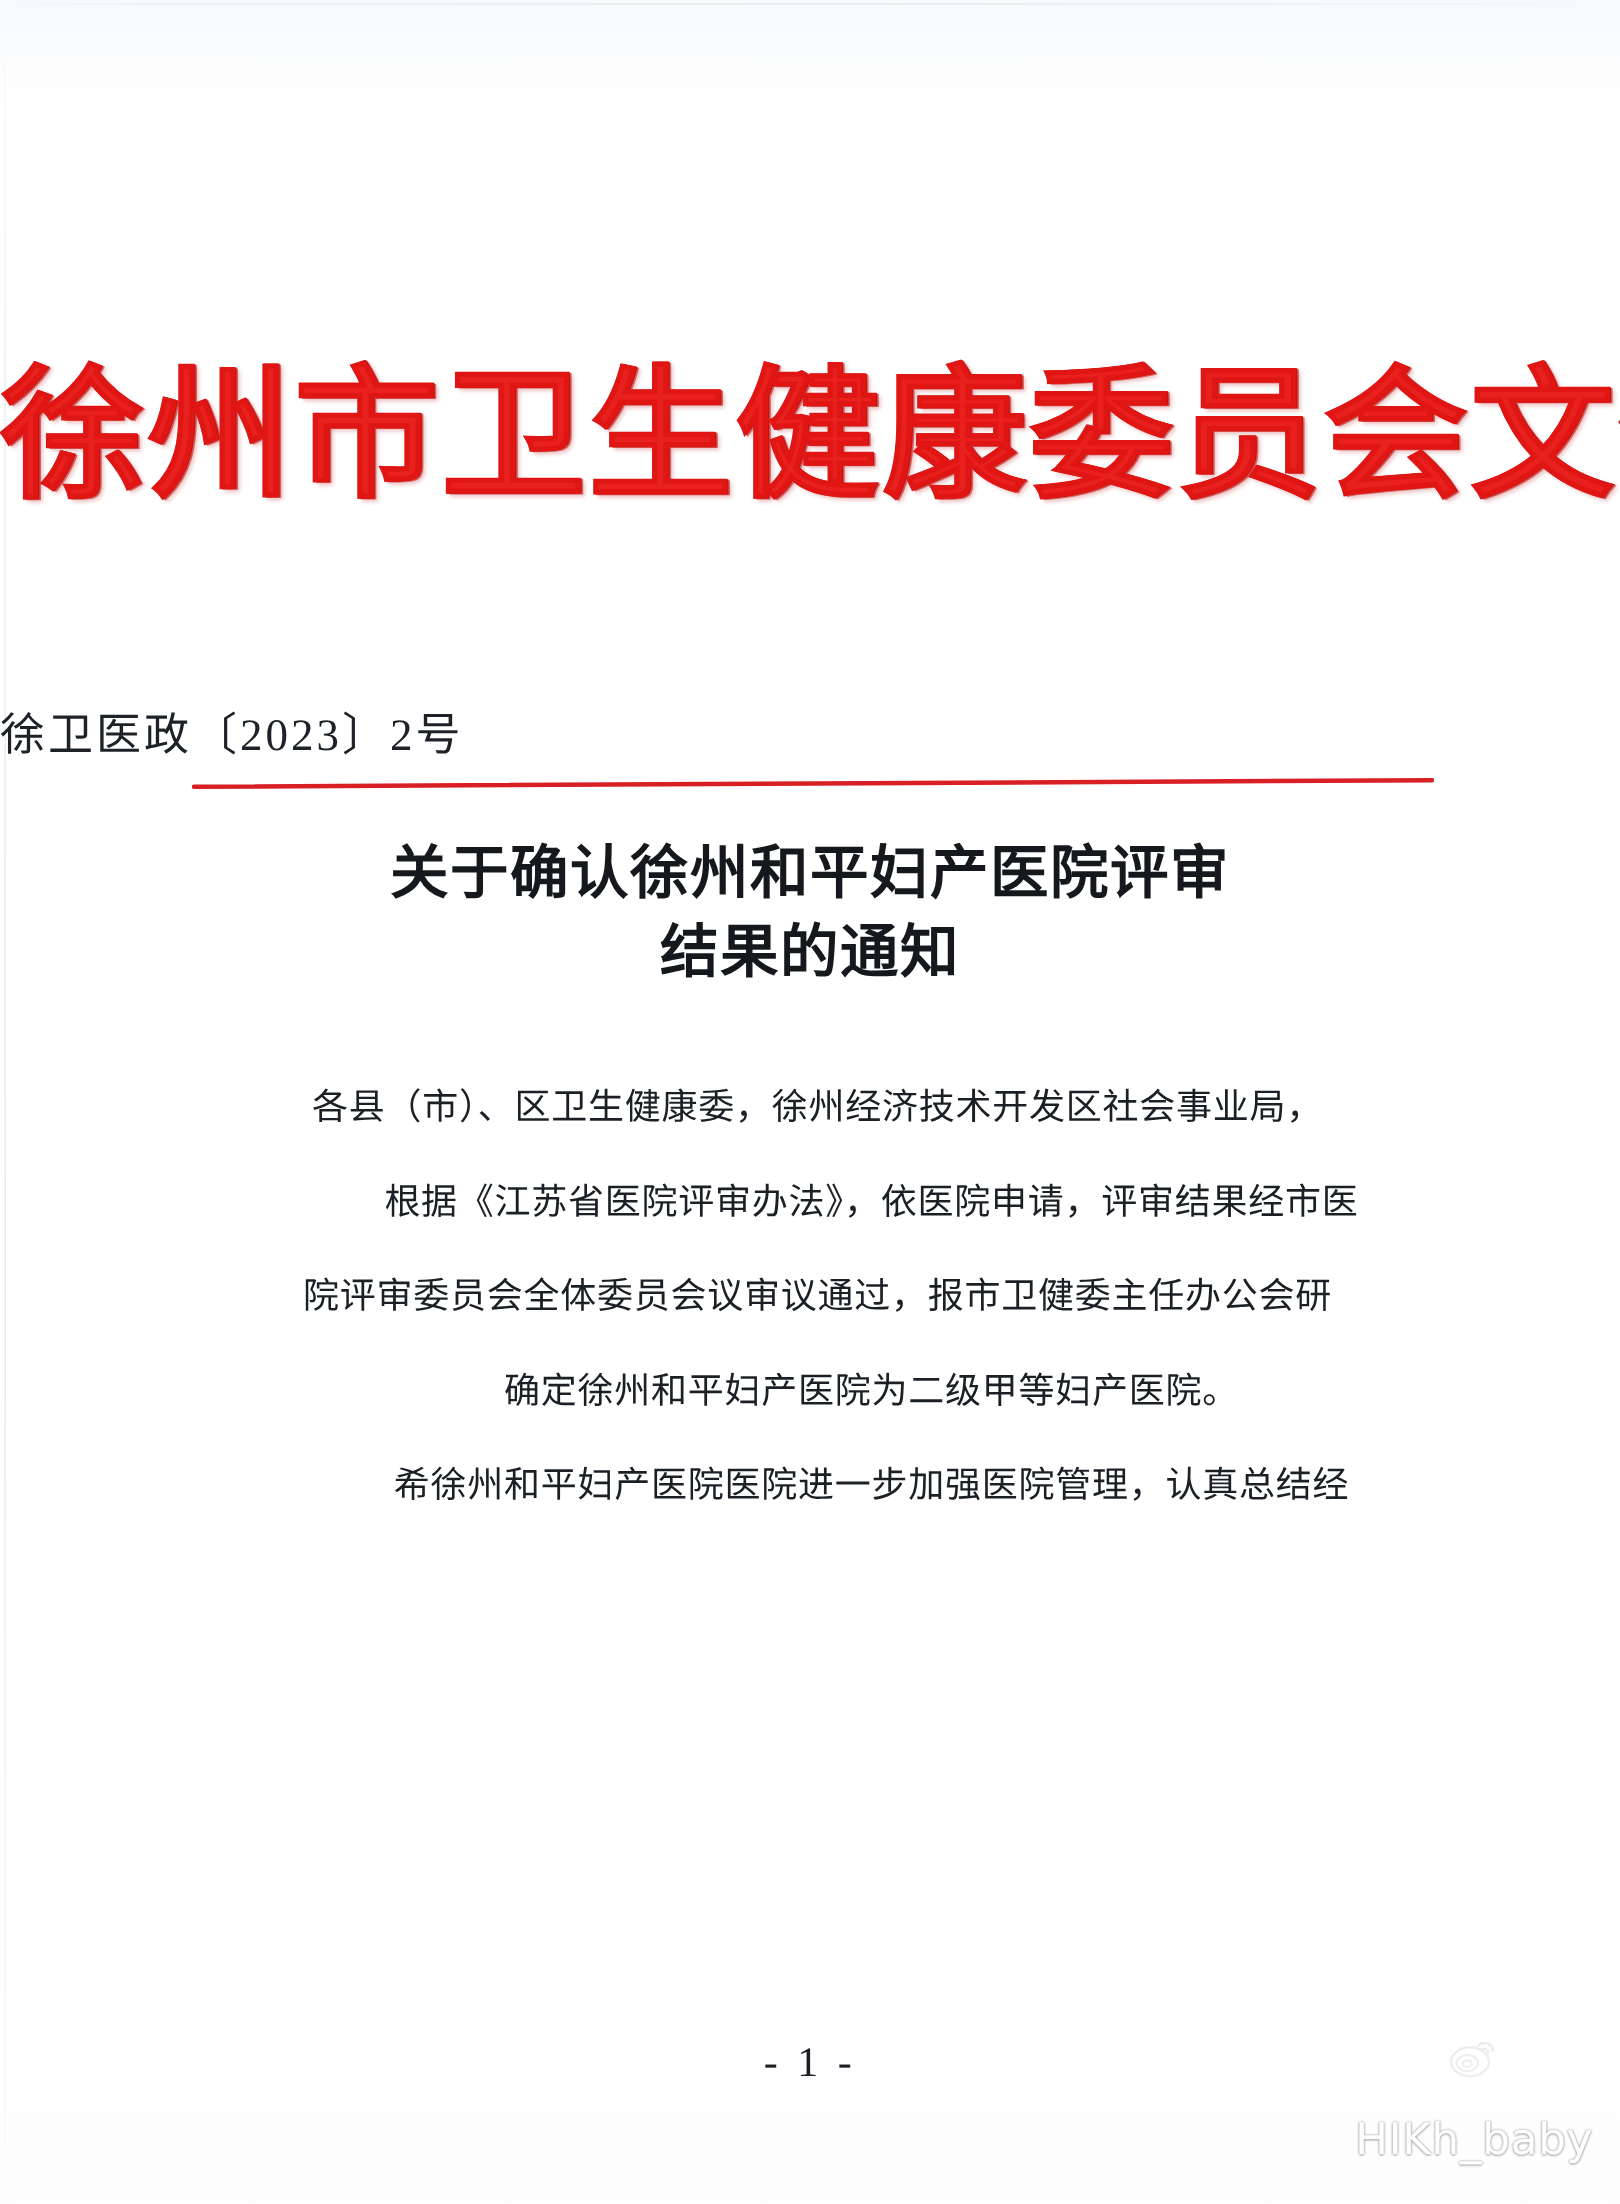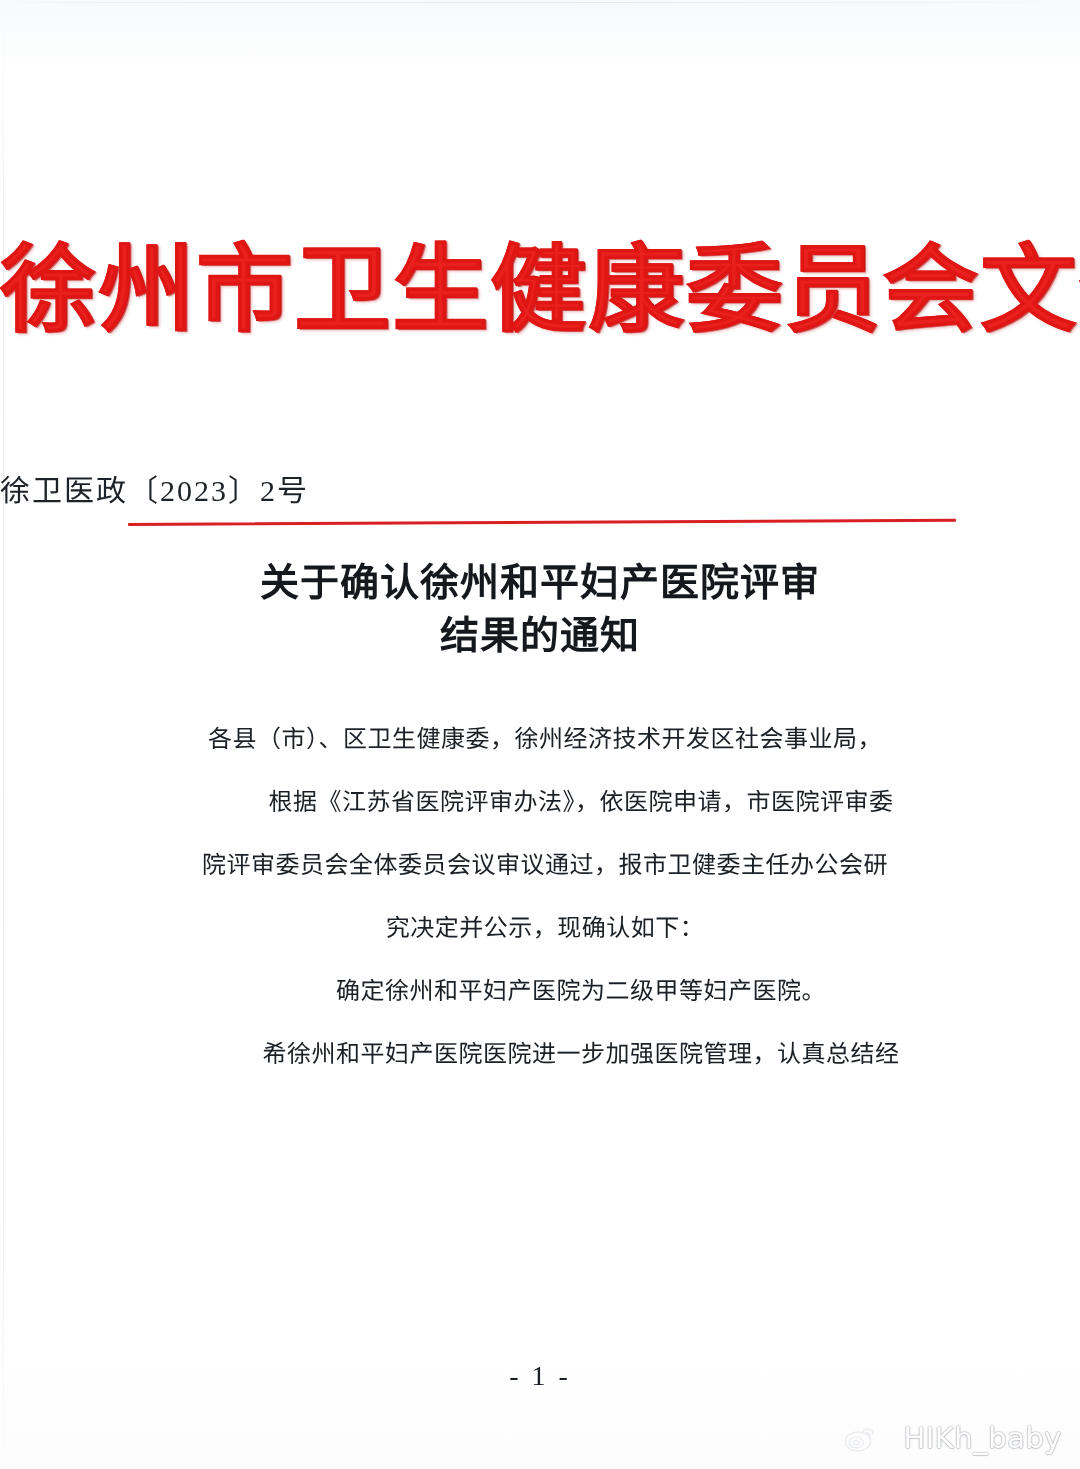--- a/index.html
+++ b/index.html
@@ -154,25 +154,26 @@
     font-size: 28px;
     line-height: 36px;
     letter-spacing: 3px;
     color: #1b2026;
   }
 
   
   .watermark {
     position: absolute;
     right: 18px;
-    bottom: 16px;
+    bottom: 28px;
     display: flex;
     align-items: center;
     gap: 25px;
     opacity: 0.92;
+    flex-direction: column;
   }
   .watermark .wm-logo {
     width: 34px;
     height: 30px;
     display: block;
   }
   .watermark .wm-text {
     font-family: "DejaVu Sans", "Liberation Sans", sans-serif;
     font-size: 29px;
     line-height: 30px;
@@ -202,23 +203,22 @@
     <div class="red-rule"></div>
   </div>
 
   <div class="doc-title">
     <span class="tline">关于确认徐州和平妇产医院评审</span>
     <span class="tline">结果的通知</span>
   </div>
 
   <div class="body-text">
     <span class="line">各县（市）、区卫生健康委，徐州经济技术开发区社会事业局，</span>
-    <span class="line indent">根据《江苏省医院评审办法》，依医院申请，市医院评审委</span>
+    <span class="line indent">根据《江苏省医院评审办法》，依医院申请，评审结果经市医</span>
     <span class="line">院评审委员会全体委员会议审议通过，报市卫健委主任办公会研</span>
-    <span class="line">究决定并公示，现确认如下：</span>
     <span class="line indent">确定徐州和平妇产医院为二级甲等妇产医院。</span>
     <span class="line indent">希徐州和平妇产医院医院进一步加强医院管理，认真总结经</span>
   </div>
 
   <div class="page-number">- 1 -</div>
 
   <div class="watermark">
     <span class="wm-logo-wrap">
       <svg class="wm-logo" viewBox="0 0 34 30" fill="none" aria-hidden="true">
         <ellipse cx="14" cy="18.5" rx="12.6" ry="9.6" stroke="#e9ebee" stroke-width="1.5" fill="none"></ellipse>

